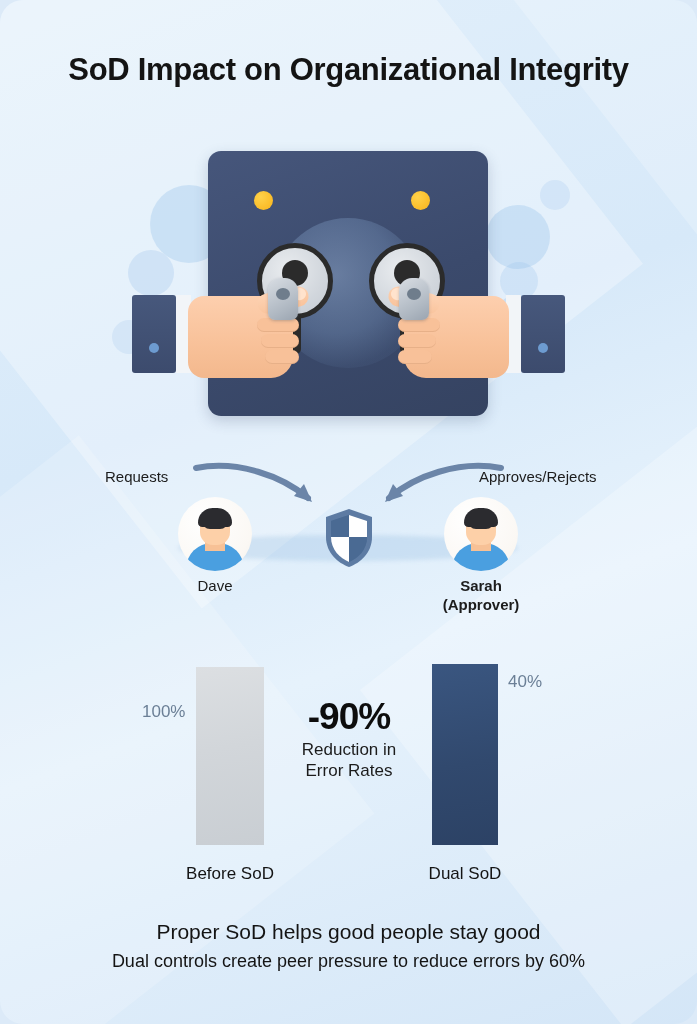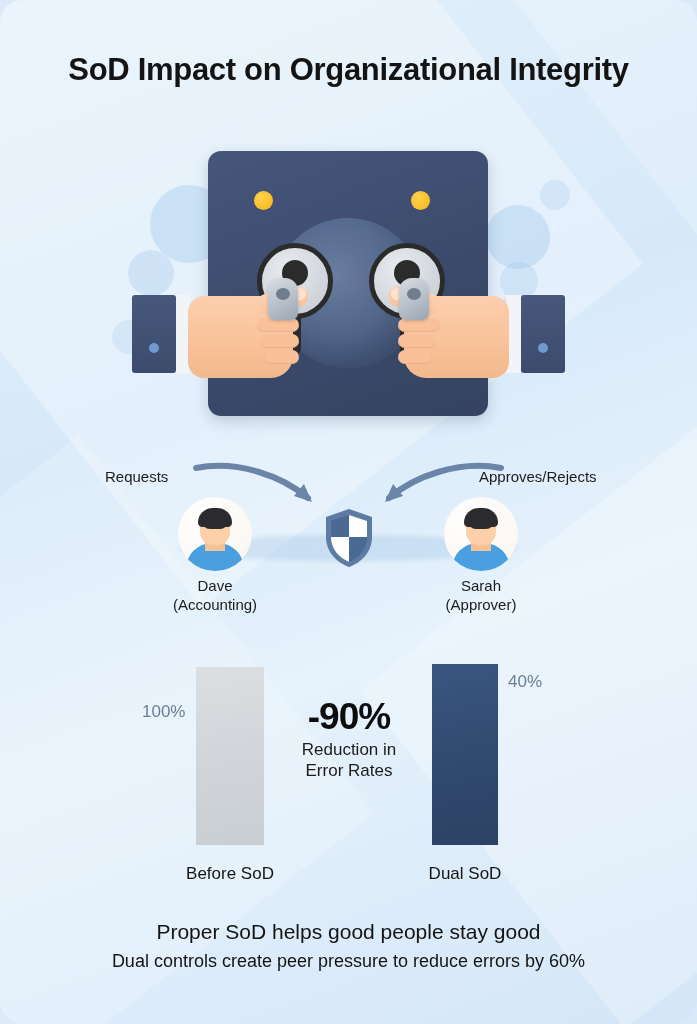--- a/index.html
+++ b/index.html
@@ -291,21 +291,21 @@
 
   .wf-name {
     position: absolute;
     width: 200px;
     text-align: center;
     font-size: 15px;
     color: #1c1c1c;
     line-height: 19px;
   }
   .wf-name-left  { left: 115px; top: 122px; }
-  .wf-name-right { left: 381px; top: 122px; }
+  .wf-name-right { left: 381px; top: 122px; font-weight: bold; }
 
   .shield { position: absolute; left: 322px; top: 53px; width: 54px; height: 62px; }
 
   .arrow { position: absolute; top: 0; }
   .arrow-left  { left: 190px; width: 135px; height: 60px; }
   .arrow-right { left: 372px; width: 135px; height: 60px; }
 
   
   .chart { position: absolute; left: 0; top: 650px; width: 697px; height: 250px; }
 
@@ -486,21 +486,20 @@
       <path d="M27 2 L50 10 L50 30 C50 46 38 56 27 60 C16 56 4 46 4 30 L4 10 Z" fill="#5d7ba3"></path>
       <path d="M27 8 L45 14 L45 30 C45 43 36 51 27 55 C18 51 9 43 9 30 L9 14 Z" fill="#4f6e96"></path>
       <path d="M27 8 L45 14 L45 30 L27 30 Z" fill="#ffffff"></path>
       <path d="M27 30 L45 30 C45 43 36 51 27 55 Z" fill="#4a6a93"></path>
       <path d="M9 14 L27 8 L27 30 L9 30 Z" fill="#4a6a93"></path>
       <path d="M9 30 L27 30 L27 55 C18 51 9 43 9 30 Z" fill="#ffffff"></path>
     </svg>
 
     <div class="wf-name wf-name-left">
       <div>Dave</div>
-      <div>(Accounting)</div>
     </div>
 
     <div class="wf-name wf-name-right">
       <div>Sarah</div>
       <div>(Approver)</div>
     </div>
   </div>
 
   <div class="chart">
 

